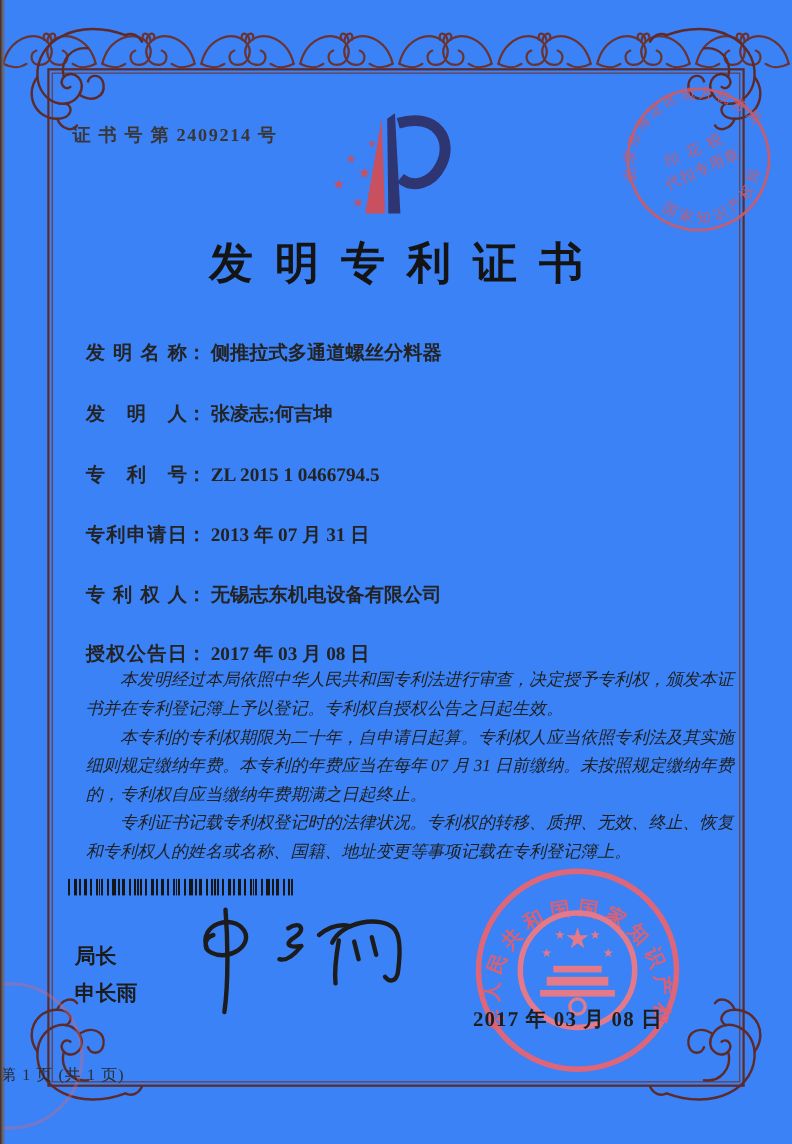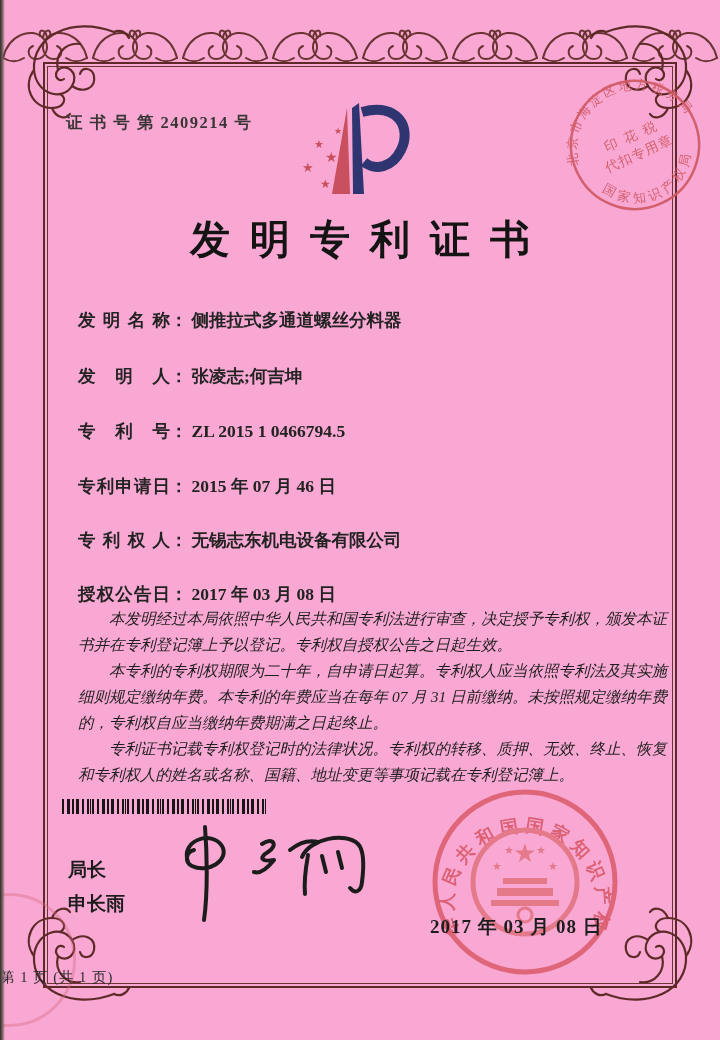--- a/index.html
+++ b/index.html
@@ -1,17 +1,17 @@
 <!DOCTYPE html>
 <html><head>
 <meta charset="utf-8">
 <style>
   html,body{margin:0;padding:0;background:#e9e6e2;}
   .page{
-    position:relative;width:720px;height:1040px;background:#f9a8d4;
+    position:relative;width:720px;height:1040px;background:#3b82f6;
     font-family:"Liberation Serif","DejaVu Serif",serif;color:#262626;
     overflow:hidden;margin:0 auto;
   }
   .scan-edge{position:absolute;left:0;top:0;width:5px;height:100%;
     background:linear-gradient(90deg,#35292b 0,#6e5f5c 45%,rgba(110,95,92,0) 100%);z-index:4;}
   
   .frame{position:absolute;left:43px;top:62px;right:43px;bottom:52px;
     border:2px solid #5e2a28;z-index:1;}
   .frame::after{content:"";position:absolute;inset:2px;border:1px solid #6b3734;}
   .ornaments{position:absolute;left:0;top:0;width:720px;height:1040px;z-index:1;pointer-events:none;}
@@ -125,21 +125,21 @@
   <div class="field" style="top:308px">
     <span class="flabel">发明名称</span><span class="fcolon">：</span><span>侧推拉式多通道螺丝分料器</span>
   </div>
   <div class="field" style="top:364px">
     <span class="flabel">发明人</span><span class="fcolon">：</span><span>张凌志;何吉坤</span>
   </div>
   <div class="field" style="top:419px">
     <span class="flabel">专利号</span><span class="fcolon">：</span><span>ZL 2015 1 0466794.5</span>
   </div>
   <div class="field" style="top:474px">
-    <span class="flabel">专利申请日</span><span class="fcolon">：</span><span>2015 年 07 月 46 日</span>
+    <span class="flabel">专利申请日</span><span class="fcolon">：</span><span>2013 年 07 月 31 日</span>
   </div>
   <div class="field" style="top:528px">
     <span class="flabel">专利权人</span><span class="fcolon">：</span><span>无锡志东机电设备有限公司</span>
   </div>
   <div class="field" style="top:582px">
     <span class="flabel">授权公告日</span><span class="fcolon">：</span><span>2017 年 03 月 08 日</span>
   </div>
 
   <div class="body-text">
     <p>本发明经过本局依照中华人民共和国专利法进行审查，决定授予专利权，颁发本证书并在专利登记簿上予以登记。专利权自授权公告之日起生效。</p>

